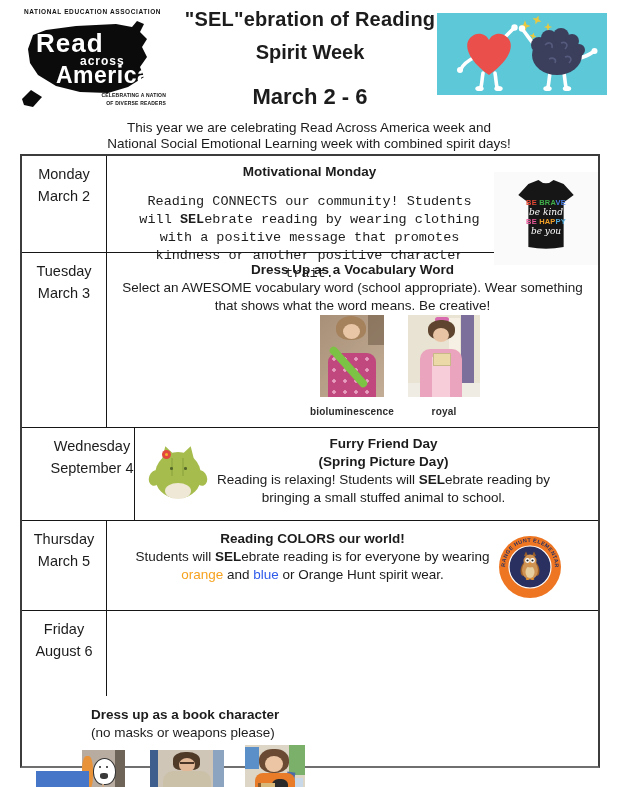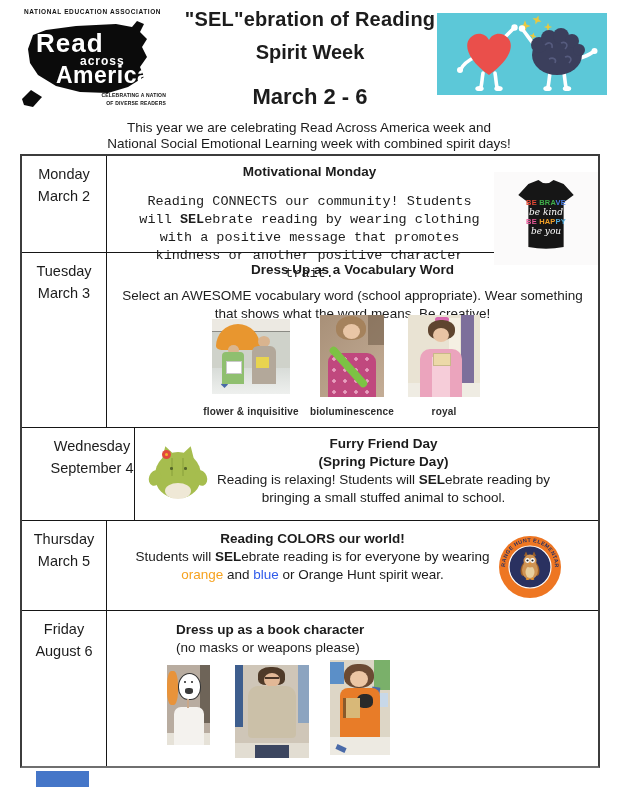--- a/index.html
+++ b/index.html
@@ -29,37 +29,37 @@
 
   
   .schedule{position:absolute;left:20px;top:154px;width:580px;height:614px;box-sizing:border-box;
             border:2px solid #3c3c3c;border-bottom-color:#6f6f6f;}
   .srow{display:flex;box-sizing:border-box;border-top:1px solid #161616;}
   .srow:first-child{border-top:none;}
   .day-cell{width:85px;flex:0 0 85px;box-sizing:border-box;border-right:1.5px solid #161616;
             text-align:center;padding-top:8px;font-size:14.5px;line-height:1.5;}
   .content-cell{flex:1;position:relative;font-size:13.5px;line-height:1.33;text-align:center;box-sizing:border-box;}
   .cell-head{font-weight:bold;}
-  .r1{height:96px;} .r2{height:175px;} .r3{height:93px;padding-left:28px;} .r4{height:90px;} .r5{height:156px;}
+  .r1{height:96px;} .r2{height:175px;} .r3{height:93px;padding-left:28px;} .r4{height:90px;} .r5{height:156px;flex-direction:column;}
 
   
   .mon-flex{display:flex;height:100%;}
   .mon-text{flex:1;padding:7px 4px 0 22px;}
   .mon-body{max-width:368px;margin:12px auto;font-family:Liberation Mono, monospace;}
   .tee-tile{flex:0 0 104px;width:104px;height:93px;margin-top:16px;background:#fbfafa;position:relative;}
   .tee-svg{position:absolute;left:10px;top:5px;}
   .tee-text{position:absolute;left:0;right:0;top:26px;text-align:center;}
   .tee-b{font-size:7.5px;font-weight:bold;line-height:1.3;letter-spacing:.2px;}
   .tee-s{font-family:"DejaVu Serif",serif;font-style:italic;font-size:9px;color:#fff;line-height:1.05;}
   .c-red{color:#e64a36;} .c-green{color:#3fae49;} .c-blue{color:#4a7de0;}
   .c-pink{color:#e85a9b;} .c-orange{color:#f0a028;} .c-lblue{color:#52aede;}
 
   
   .tue-pad{padding-top:8px;}
-  .tue-body{max-width:478px;margin:8px auto;}
+  .tue-body{max-width:478px;margin:0 auto;}
   .photo-col{position:absolute;top:62px;width:156px;text-align:center;}
   .pc1{left:66px;} .pc2{left:167px;} .pc3{left:259px;}
   .caption{font-size:10px;font-weight:bold;color:#2b2b2b;letter-spacing:.2px;}
   .photo{position:relative;overflow:hidden;margin:0 auto;background:#d8d4cc;}
   .photo div{position:absolute;}
   .tp1{width:78px;height:75px;margin-top:4px;margin-bottom:11px;background:#cfd2ca;}
   .tp2{width:64px;height:82px;margin-bottom:8px;background:linear-gradient(135deg,#a89078,#c4ad96);}
   .tp3{width:72px;height:82px;margin-bottom:8px;background:#e9e3d3;}
 
   
@@ -201,36 +201,20 @@
 
     <div class="srow r2">
       <div class="day-cell">
         <div>Tuesday</div>
         <div>March 3</div>
       </div>
       <div class="content-cell tue-pad">
         <div class="cell-head">Dress Up as a Vocabulary Word</div>
         <div class="tue-body">Select an AWESOME vocabulary word (school appropriate). Wear something that shows what the word means. Be creative!</div>
 
-        <div class="photo-col pc1">
-          <div class="photo tp1">
-            <div style="left:0;top:0;width:78px;height:12px;background:#ece9e2;border-bottom:1px solid #8a8a84;"></div>
-            <div style="left:0;bottom:0;width:78px;height:26px;background:linear-gradient(#d8dcd8,#eef0ee);"></div>
-            <div style="left:10px;bottom:7px;width:5px;height:5px;background:#4a6aa8;transform:rotate(45deg);"></div>
-            <div style="left:52px;bottom:12px;width:4px;height:4px;background:#4a6aa8;transform:rotate(45deg);"></div>
-            <div style="left:4px;top:5px;width:44px;height:26px;background:#e8962f;border-radius:50% 50% 12% 12% / 85% 85% 15% 15%;"></div>
-            <div style="left:16px;top:26px;width:11px;height:10px;background:#dbb68e;border-radius:50%;"></div>
-            <div style="left:10px;top:33px;width:22px;height:32px;background:#8fbf6f;border-radius:4px 4px 0 0;"></div>
-            <div style="left:14px;top:42px;width:14px;height:11px;background:#ffffff;border:1px solid #c9c9c9;"></div>
-            <div style="left:46px;top:17px;width:12px;height:11px;background:#d9b48f;border-radius:50%;"></div>
-            <div style="left:40px;top:27px;width:24px;height:38px;background:#b3a89a;border-radius:6px 6px 0 0;"></div>
-            <div style="left:44px;top:38px;width:13px;height:11px;background:#e8d44f;"></div>
-          </div>
-          <div class="caption">flower &amp; inquisitive</div>
-        </div>
 
         <div class="photo-col pc2">
           <div class="photo tp2">
             <div style="right:0;top:0;width:16px;height:30px;background:#6e5a46;opacity:.55;"></div>
             <div style="left:16px;top:1px;width:30px;height:24px;background:#a5825c;border-radius:50% 50% 42% 42%;"></div>
             <div style="left:23px;top:9px;width:17px;height:15px;background:#e9c6a6;border-radius:50%;"></div>
             <div style="left:8px;bottom:0;width:48px;height:44px;background:#c0487e;border-radius:9px 9px 0 0;background-image:radial-gradient(circle at 6px 6px,#e8a0c0 1.5px,transparent 2px);background-size:11px 11px;"></div>
             <div style="left:14px;top:30px;width:52px;height:8px;background:#7cc244;transform:rotate(48deg);transform-origin:left top;border-radius:4px;"></div>
           </div>
           <div class="caption">bioluminescence</div>

